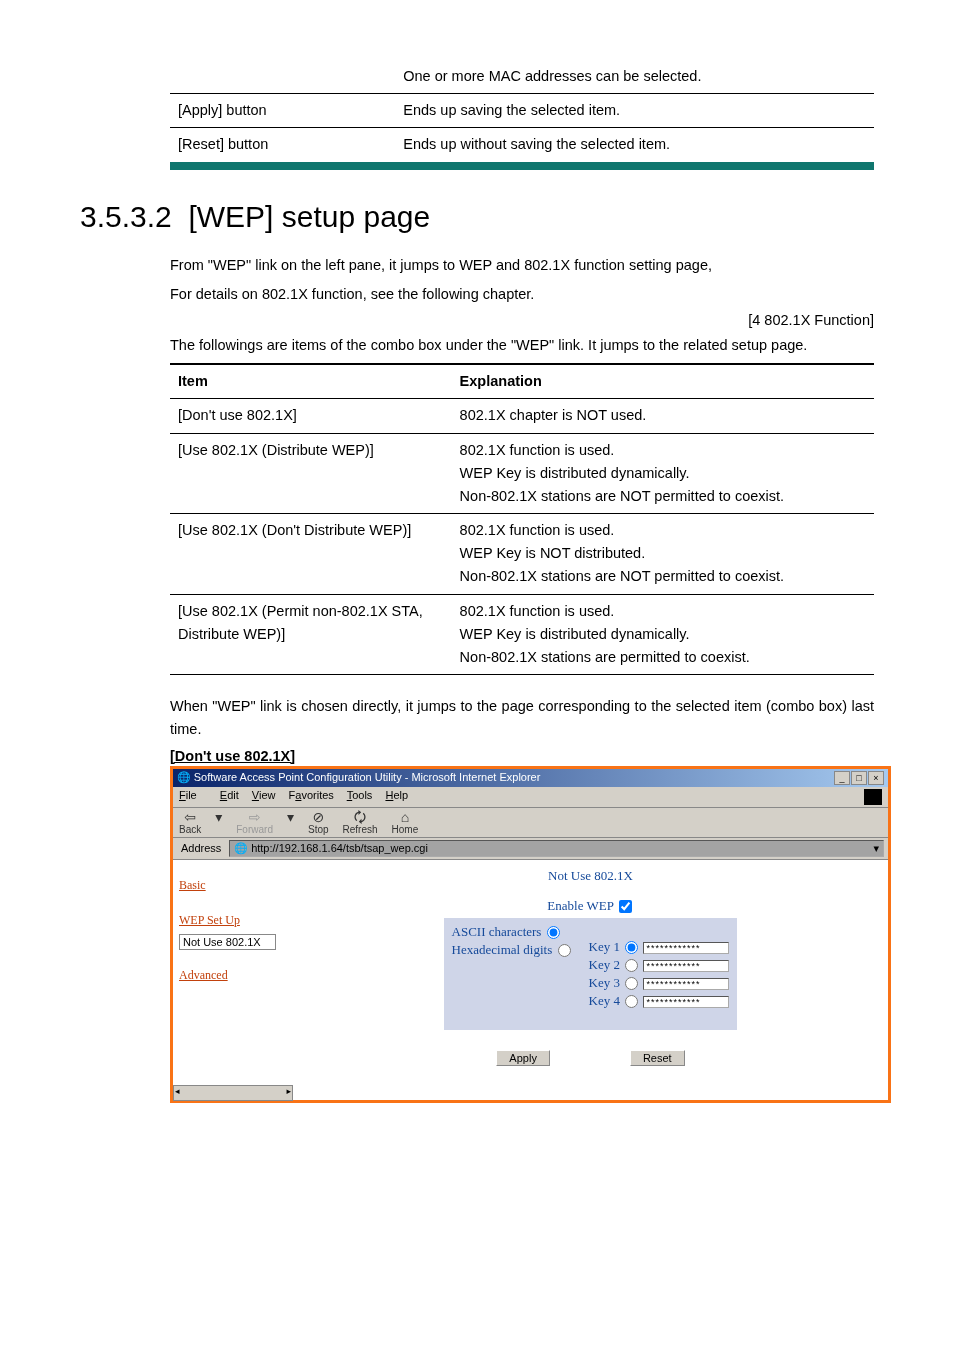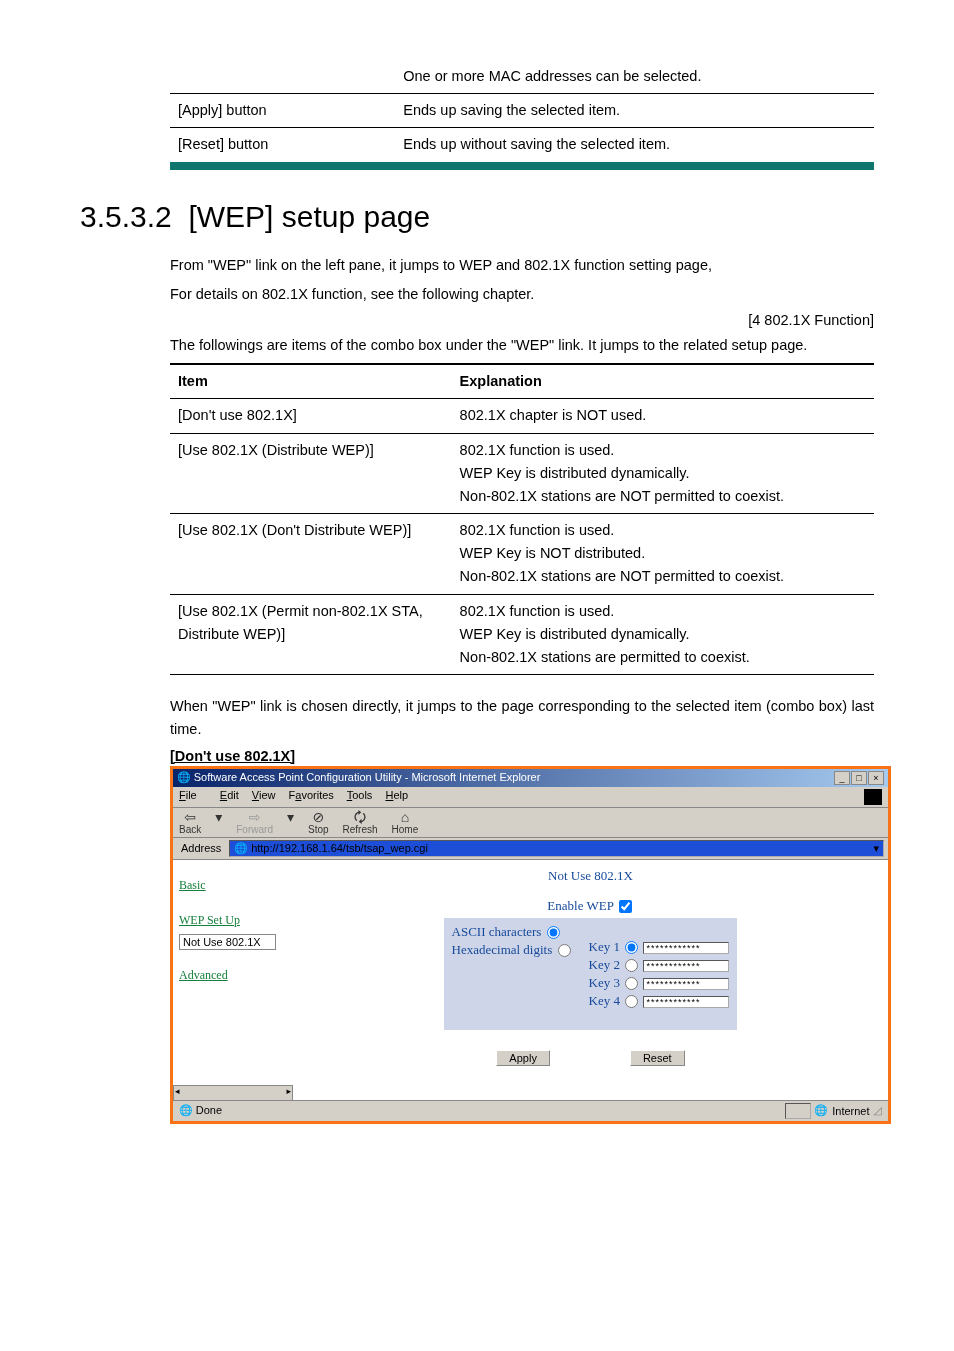--- a/index.html
+++ b/index.html
@@ -118,21 +118,21 @@
   .ie-address {
     display:flex;
     align-items:center;
     padding:2px 4px;
     border-bottom:1px solid #888;
     gap:4px;
   }
   .ie-address .addr-label { padding:0 4px; }
   .ie-address .addr-box {
     flex:1;
-    background:#1d4ed8;
+    background:#a3a3a3;
     border:1px inset #aaa;
     padding:1px 4px;
     display:flex;
     align-items:flex-start;
     gap:4px;
     justify-content: space-between;
   }
   .ie-client {
     display:flex;
     background:#fff;
@@ -141,21 +141,21 @@
   .ie-sidebar {
     width: 108px;
     background:#fff;
     border-right: none;
     padding: 12px 6px;
     font-family: "Times New Roman", serif;
     font-size: 12px;
     position:relative;
   }
   .ie-sidebar a {
-    color:#15803d;
+    color:#c2410c;
     text-decoration: underline;
     display:block;
     margin: 6px 0;
   }
   .ie-sidebar .combo {
     background:#fff;
     border:1px solid #888;
     font-family: Tahoma, sans-serif;
     font-size:11px;
     padding:1px 14px 1px 3px;
@@ -383,25 +383,16 @@
               <div class="wep-row"><span>Key 3</span> <input type="radio" style=""> <span class="masked">************</span></div>
               <div class="wep-row"><span>Key 4</span> <input type="radio" style=""> <span class="masked">************</span></div>
             </div>
           </div>
           <div class="btnrow">
             <span class="winbtn">Apply</span>
             <span class="winbtn">Reset</span>
           </div>
         </div>
       </div>
-      <div class="ie-status">
-        <span><span>🌐</span> <span>Done</span></span>
-        <span class="zone">
-          <span class="seg"></span>
-          <span>🌐</span>
-          <span>Internet</span>
-          <span style="color:#888">◿</span>
-        </span>
-      </div>
     </div>
 
   </div>
 </div>
 
 </body></html>

